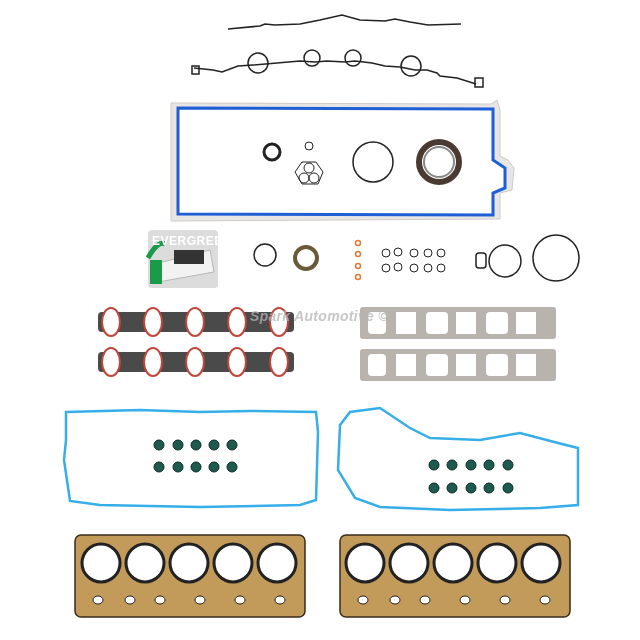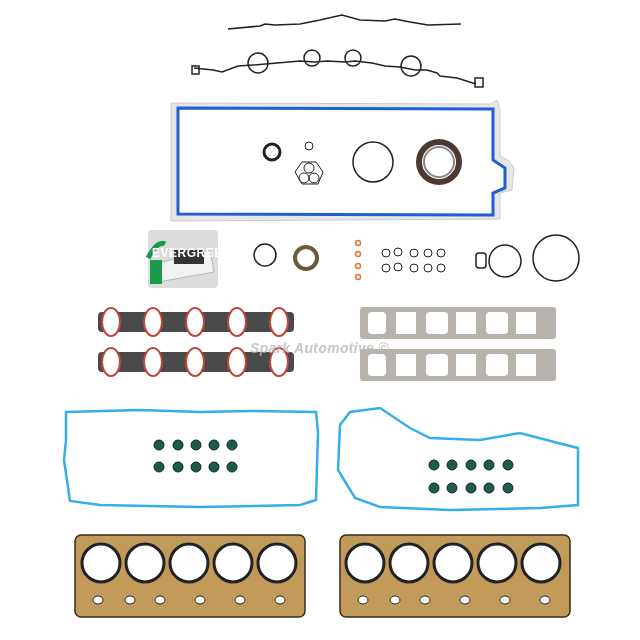--- a/index.html
+++ b/index.html
@@ -1,19 +1,19 @@
 <!DOCTYPE html>
 <html><head>
 <meta charset="utf-8">
 <style>
   html,body{margin:0;padding:0;background:#ffffff;}
   body{width:640px;height:640px;overflow:hidden;position:relative;font-family:"Liberation Sans",sans-serif;}
   svg{position:absolute;left:0;top:0;}
-  .wm{position:absolute;left:250px;top:308px;color:rgba(180,180,180,0.75);font-style:italic;font-weight:bold;font-size:14px;letter-spacing:0.3px;white-space:nowrap;margin-top:32px;}
-  .brand{position:absolute;left:152px;top:246px;color:#ffffff;font-weight:bold;font-size:12px;letter-spacing:0.5px;}
+  .wm{position:absolute;left:250px;top:308px;color:rgba(180,180,180,0.75);font-style:italic;font-weight:bold;font-size:14px;letter-spacing:0.3px;white-space:nowrap;}
+  .brand{position:absolute;left:152px;top:234px;color:#ffffff;font-weight:bold;font-size:12px;letter-spacing:0.5px;}
 </style>
 </head>
 <body>
 
 <svg width="640" height="640" viewBox="0 0 640 640">
 
   <path d="M228 29 L260 26 L265 24 L275 25 L300 24 L320 20 L342 15 L360 20 L385 21 L395 19 L410 22 L428 25 L461 24" fill="none" stroke="#222" stroke-width="1.5"></path>
   <g fill="none" stroke="#222" stroke-width="1.5">
     <path d="M194 68 L213 70 L222 72 L238 66 L253 65 L300 61 L315 62 L327 61 L345 62 L355 61 L372 63 L385 66 L400 67 L415 70 L427 70 L437 73 L440 76 L457 78 L476 84"></path>
     <circle cx="258" cy="63" r="10"></circle>

